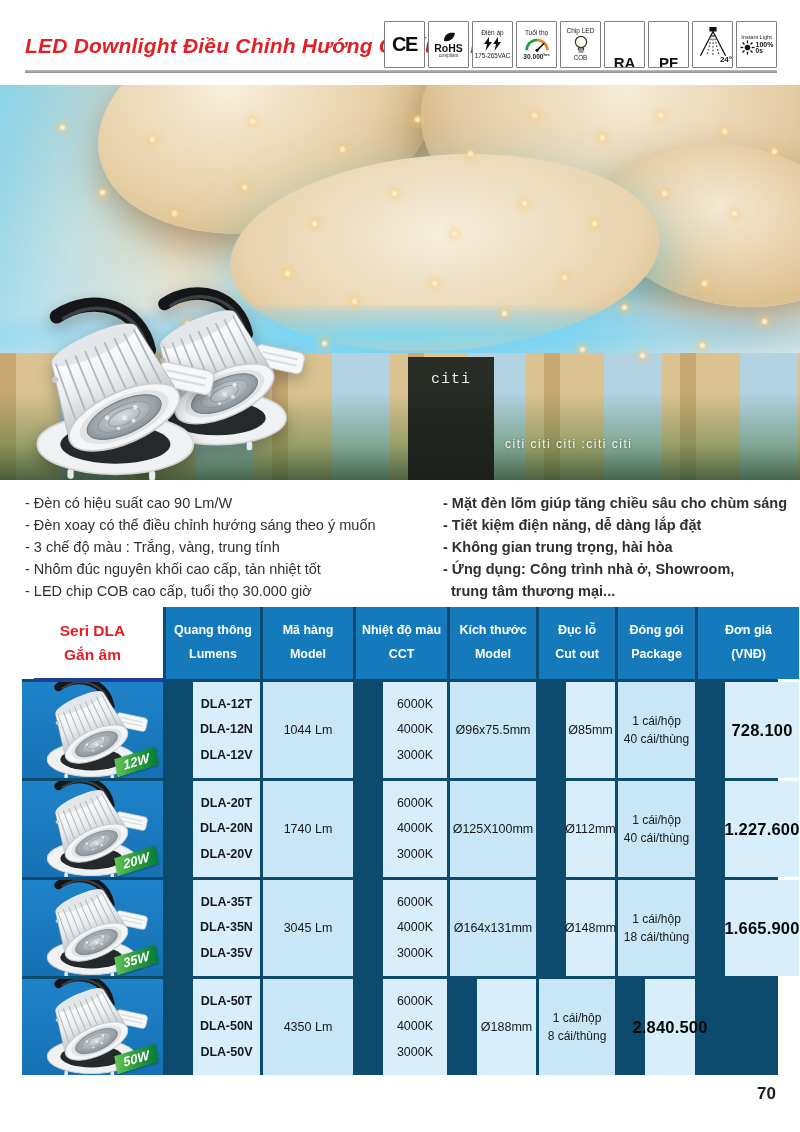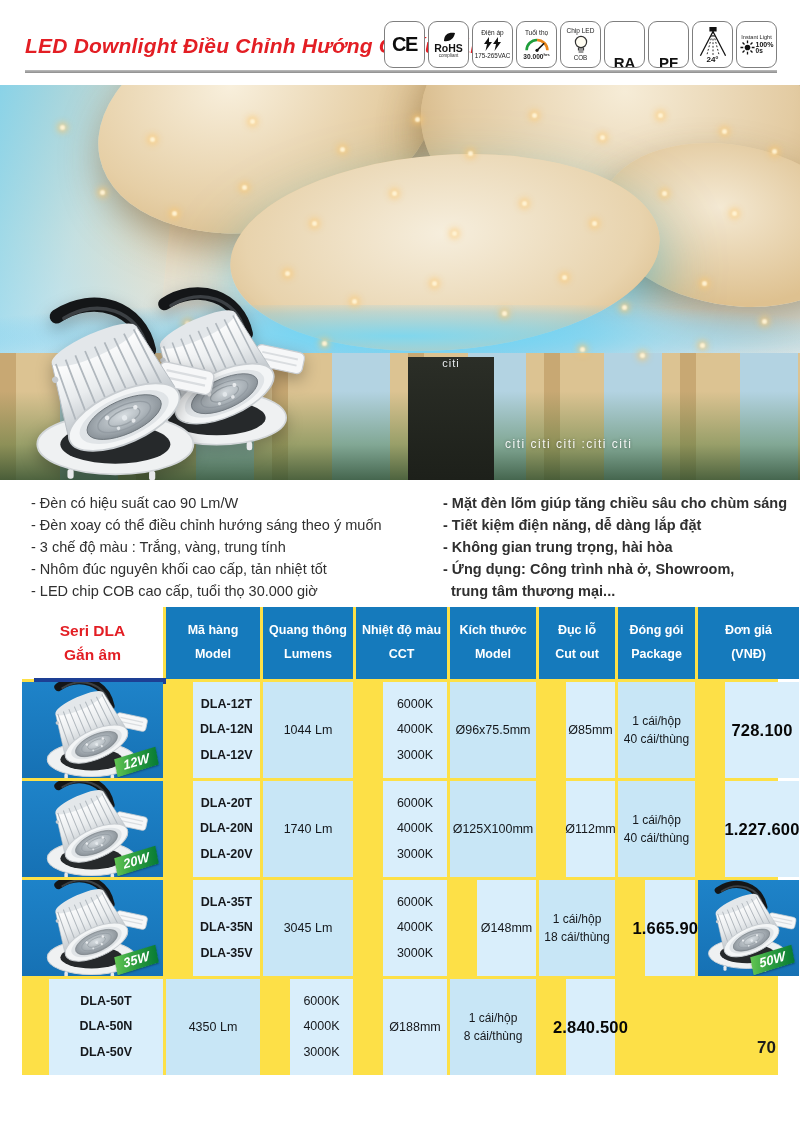--- a/index.html
+++ b/index.html
@@ -5,33 +5,33 @@
   html,body{margin:0;padding:0;background:#ffffff;}
   .page{position:relative;width:800px;height:1132px;background:#fff;overflow:hidden;
         font-family:"Liberation Sans","DejaVu Sans",sans-serif;}
 
   
   .title{position:absolute;left:25px;top:34px;font-size:21px;font-weight:bold;font-style:italic;
          color:#e31e24;letter-spacing:.2px;white-space:nowrap;}
   .rule{position:absolute;left:25px;top:70px;width:752px;height:3px;
         background:linear-gradient(180deg,#bdbdbd,#8d8d8d);}
   .badges{position:absolute;left:384px;top:21px;display:flex;gap:3px;}
-  .badge{width:41px;height:47px;border:1.5px solid #7f7f7f;border-radius:9px;background:#fff;
+  .badge{width:41px;height:47px;border:1.5px solid #7f7f7f;border-radius:1px;background:#fff;
          box-sizing:border-box;display:flex;flex-direction:column;align-items:center;
          justify-content:center;position:relative;overflow:hidden;text-align:center;}
   .badge .t{font-size:6.5px;color:#222;line-height:1.2;}
   .badge .b{font-size:6.3px;color:#222;line-height:1.2;}
   .bd-ce{font-size:20px;font-weight:bold;letter-spacing:-1.5px;color:#0d0d0d;}
   .bd-rohs-txt{font-size:10.5px;font-weight:bold;color:#111;line-height:1;}
   .bd-sub{font-size:4.6px;color:#333;}
   .bd-big{font-size:15px;font-weight:bold;color:#111;line-height:1.15;margin-top:48px;}
   .bd-val{font-size:11px;font-weight:bold;color:#222;line-height:1.1;}
   .bd-life{font-size:6.6px;font-weight:bold;color:#222;}
   .bd-life sup{font-size:4px;}
-  .fanlabel{position:absolute;bottom:3px;left:0;right:0;font-size:8px;font-weight:bold;color:#111;}
+  .fanlabel{position:absolute;bottom:3px;left:0;right:0;font-size:8px;font-weight:bold;color:#111;text-align:right;}
   .inst-row{display:flex;align-items:center;gap:1px;}
   .inst-col{display:flex;flex-direction:column;align-items:flex-start;line-height:1;}
   .inst-col .p{font-size:7px;font-weight:bold;color:#111;}
   .inst-col .s{font-size:6.5px;font-weight:bold;color:#111;}
 
   
   .photo{position:absolute;left:0;top:85px;width:800px;height:395px;overflow:hidden;
          background:linear-gradient(180deg,#dfc9a2 0%,#ecdec2 38%,#d9e6e9 70%,#c2dcea 100%);}
   .ph-wedge{position:absolute;left:-40px;top:-10px;width:210px;height:300px;transform:skewX(-6deg);
          background:linear-gradient(100deg,rgba(120,210,240,.95),rgba(170,225,245,.6) 55%,rgba(190,230,245,0));}
@@ -49,61 +49,61 @@
       background:radial-gradient(ellipse at 45% 40%,#f4e9d3,#dec190 70%);
       box-shadow:0 18px 40px rgba(90,70,30,.4);}
   .cove{position:absolute;left:-20px;top:220px;width:840px;height:62px;
       background:radial-gradient(ellipse at 50% 50%,rgba(110,215,248,.85) 0%,rgba(110,205,245,.35) 55%,rgba(110,205,245,0) 80%);}
   .windows{position:absolute;left:0;top:268px;width:800px;height:127px;
       background:repeating-linear-gradient(90deg,#c8a873 0 16px,#dcc392 16px 60px,#b3d3e2 60px 118px,#dcc392 118px 136px);}
   .windows::after{content:"";position:absolute;inset:0;
       background:linear-gradient(180deg,rgba(0,0,0,0) 0 30%,rgba(70,115,55,.45) 72%,rgba(42,75,42,.8) 100%);}
   .wall{position:absolute;left:408px;top:272px;width:86px;height:123px;
       background:linear-gradient(180deg,#2b2e27,#1d201a);display:flex;justify-content:center;}
-  .wall .citi{margin-top:0;color:#e8ecef;font-size:11px;letter-spacing:1px;}
+  .wall .citi{margin-top:14px;color:#e8ecef;font-size:15px;letter-spacing:1px;font-family:Liberation Mono, monospace;}
   .citi-row{position:absolute;left:505px;top:352px;color:rgba(255,255,255,.92);font-size:12px;
       letter-spacing:1.5px;text-shadow:0 0 3px rgba(0,0,0,.4);white-space:nowrap;}
   .citi-left{position:absolute;left:3px;top:344px;color:rgba(255,255,255,.6);font-size:10px;margin-left:44px;}
   .glow,.core{position:absolute;left:0;top:0;width:5px;height:5px;border-radius:50%;background:transparent;}
   .glow{box-shadow:60px 40px 7px 2px rgba(255,198,105,.9),150px 52px 7px 2px rgba(255,198,105,.9),250px 34px 7px 2px rgba(255,198,105,.9),340px 62px 7px 2px rgba(255,198,105,.9),415px 32px 7px 2px rgba(255,198,105,.9),468px 66px 7px 2px rgba(255,198,105,.9),532px 28px 7px 2px rgba(255,198,105,.9),600px 50px 7px 2px rgba(255,198,105,.9),658px 28px 7px 2px rgba(255,198,105,.9),722px 44px 7px 2px rgba(255,198,105,.9),772px 64px 7px 2px rgba(255,198,105,.9),100px 105px 7px 2px rgba(255,198,105,.9),172px 126px 7px 2px rgba(255,198,105,.9),242px 100px 7px 2px rgba(255,198,105,.9),312px 136px 7px 2px rgba(255,198,105,.9),392px 106px 7px 2px rgba(255,198,105,.9),452px 146px 7px 2px rgba(255,198,105,.9),522px 116px 7px 2px rgba(255,198,105,.9),592px 136px 7px 2px rgba(255,198,105,.9),662px 106px 7px 2px rgba(255,198,105,.9),732px 126px 7px 2px rgba(255,198,105,.9),285px 186px 7px 2px rgba(255,198,105,.9),352px 214px 7px 2px rgba(255,198,105,.9),432px 196px 7px 2px rgba(255,198,105,.9),502px 226px 7px 2px rgba(255,198,105,.9),562px 190px 7px 2px rgba(255,198,105,.9),622px 220px 7px 2px rgba(255,198,105,.9),702px 196px 7px 2px rgba(255,198,105,.9),762px 234px 7px 2px rgba(255,198,105,.9),185px 236px 7px 2px rgba(255,198,105,.9),245px 264px 7px 2px rgba(255,198,105,.9),322px 256px 7px 2px rgba(255,198,105,.9),580px 262px 7px 2px rgba(255,198,105,.9),640px 268px 7px 2px rgba(255,198,105,.9),700px 258px 7px 2px rgba(255,198,105,.9);}
   .core{box-shadow:60px 40px 2px 0 #fff4d6,150px 52px 2px 0 #fff4d6,250px 34px 2px 0 #fff4d6,340px 62px 2px 0 #fff4d6,415px 32px 2px 0 #fff4d6,468px 66px 2px 0 #fff4d6,532px 28px 2px 0 #fff4d6,600px 50px 2px 0 #fff4d6,658px 28px 2px 0 #fff4d6,722px 44px 2px 0 #fff4d6,772px 64px 2px 0 #fff4d6,100px 105px 2px 0 #fff4d6,172px 126px 2px 0 #fff4d6,242px 100px 2px 0 #fff4d6,312px 136px 2px 0 #fff4d6,392px 106px 2px 0 #fff4d6,452px 146px 2px 0 #fff4d6,522px 116px 2px 0 #fff4d6,592px 136px 2px 0 #fff4d6,662px 106px 2px 0 #fff4d6,732px 126px 2px 0 #fff4d6,285px 186px 2px 0 #fff4d6,352px 214px 2px 0 #fff4d6,432px 196px 2px 0 #fff4d6,502px 226px 2px 0 #fff4d6,562px 190px 2px 0 #fff4d6,622px 220px 2px 0 #fff4d6,702px 196px 2px 0 #fff4d6,762px 234px 2px 0 #fff4d6,185px 236px 2px 0 #fff4d6,245px 264px 2px 0 #fff4d6,322px 256px 2px 0 #fff4d6,580px 262px 2px 0 #fff4d6,640px 268px 2px 0 #fff4d6,700px 258px 2px 0 #fff4d6;}
   .hero-lamp{position:absolute;filter:drop-shadow(0 6px 8px rgba(0,0,0,.28));}
   .lampR{left:128px;top:200px;width:182px;height:170px;}
   .lampL{left:16px;top:210px;width:204px;height:191px;}
 
   
   .features{position:absolute;top:492px;font-size:14.5px;color:#303030;line-height:22px;}
-  .feat-left{left:25px;width:408px;margin-left:6px;}
+  .feat-left{left:25px;width:408px;}
   .feat-right{left:443px;width:348px;font-weight:bold;}
   .feat-cont{padding-left:8px;}
 
   
   .tbl{position:absolute;left:22px;top:607px;width:756px;display:grid;
-       grid-template-columns:141px 94px 90px 91px 86px 76px 77px 101px;gap:3px;background:#fde047;}
+       grid-template-columns:141px 94px 90px 91px 86px 76px 77px 101px;gap:3px;background:#0c4a6e;}
   .th{background:#157abc;color:#fff;font-weight:bold;font-size:12.5px;height:72px;
       display:flex;flex-direction:column;align-items:center;justify-content:center;line-height:1.9;text-align:center;}
   .th-series{background:#fff;color:#e31e24;font-size:15.5px;line-height:1.55;position:relative;}
   .series-bar{position:absolute;left:12px;right:-3px;bottom:-5px;height:6px;background:#1d3f94;}
   .cell{height:96px;display:flex;flex-direction:column;align-items:center;justify-content:center;
         font-size:12.5px;color:#15181c;text-align:center;}
   .cL{background:#d9eefb;margin-left:27px;}
   .cD{background:#c8e6f6;}
   .imgcell{height:96px;background:linear-gradient(180deg,#1e83c9,#1671b4);position:relative;
         display:flex;align-items:center;justify-content:center;overflow:hidden;}
   .thumb{width:116px;height:108px;margin-top:-3px;}
   .wbadge{position:absolute;right:5px;bottom:7px;transform:rotate(-17deg) skewX(-6deg);
         background:linear-gradient(100deg,#63c653 0%,#2e9e41 45%,#067a33 100%);
         color:#fff;font-weight:bold;font-style:italic;font-size:13px;padding:1px 8px 2px;
         box-shadow:0 1px 2px rgba(0,0,0,.35);}
   .mdl div{font-weight:bold;line-height:2.05;}
   .cct div{line-height:2.05;}
   .pkg div{line-height:1.5;font-size:12px;}
   .price{font-weight:bold;font-size:16.5px;color:#070707;letter-spacing:.2px;}
 
-  .pageno{position:absolute;right:24px;top:1038px;font-size:17px;font-weight:bold;color:#1c1c1c;}
+  .pageno{position:absolute;right:24px;top:1084px;font-size:17px;font-weight:bold;color:#1c1c1c;}
 </style>
 </head>
 <body>
 
 <svg width="0" height="0" style="position:absolute" aria-hidden="true">
   <defs>
     <linearGradient id="gBody" x1="0" y1="0" x2="0" y2="1">
       <stop offset="0" stop-color="#ffffff"></stop>
         <stop offset=".55" stop-color="#e9ecee"></stop>
         <stop offset="1" stop-color="#c2c8cd"></stop>
@@ -270,26 +270,26 @@
   </div>
 
   <div class="tbl">
 
     <div class="th th-series">
       <span>Seri DLA</span>
       <span>Gắn âm</span>
       <span class="series-bar"></span>
     </div>
     <div class="th">
+      <span>Quang thông</span>
+        <span>Lumens</span>
+    </div>
+    <div class="th">
       <span>Mã hàng</span>
         <span>Model</span>
-    </div>
-    <div class="th">
-      <span>Quang thông</span>
-        <span>Lumens</span>
     </div>
     <div class="th">
       <span>Nhiệt độ màu</span>
         <span>CCT</span>
     </div>
     <div class="th">
       <span>Kích thước</span>
         <span>Model</span>
     </div>
     <div class="th">
@@ -365,20 +365,21 @@
       <div>DLA-35T</div>
       <div>DLA-35N</div>
       <div>DLA-35V</div>
     </div>
     <div class="cell cD">3045 Lm</div>
     <div class="cell cL cct">
       <div>6000K</div>
       <div>4000K</div>
       <div>3000K</div>
     </div>
+    <div class="cell cD">Ø164x131mm</div>
     <div class="cell cL">Ø148mm</div>
     <div class="cell cD pkg">
       <div>1 cái/hộp</div>
       <div>18 cái/thùng</div>
     </div>
     <div class="cell cL price">1.665.900</div>
 
     <div class="imgcell">
       <svg class="thumb" viewBox="0 0 230 215">
           <use href="#dl"></use>

